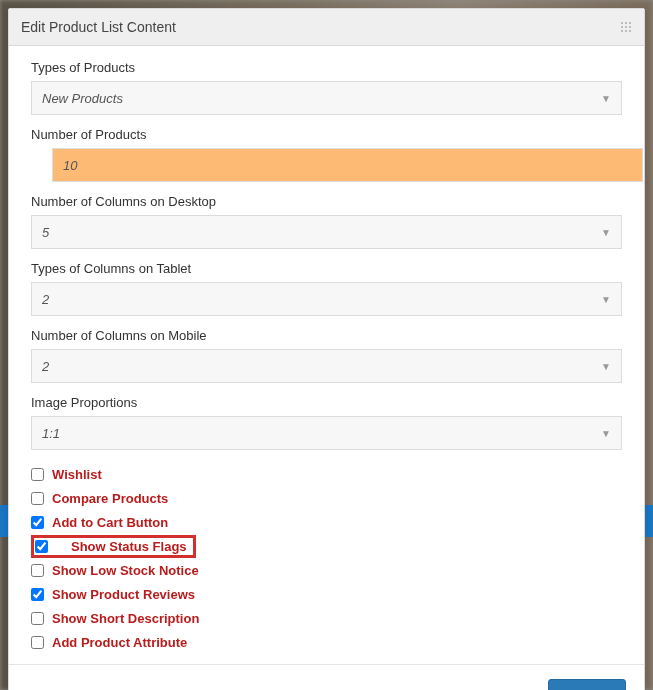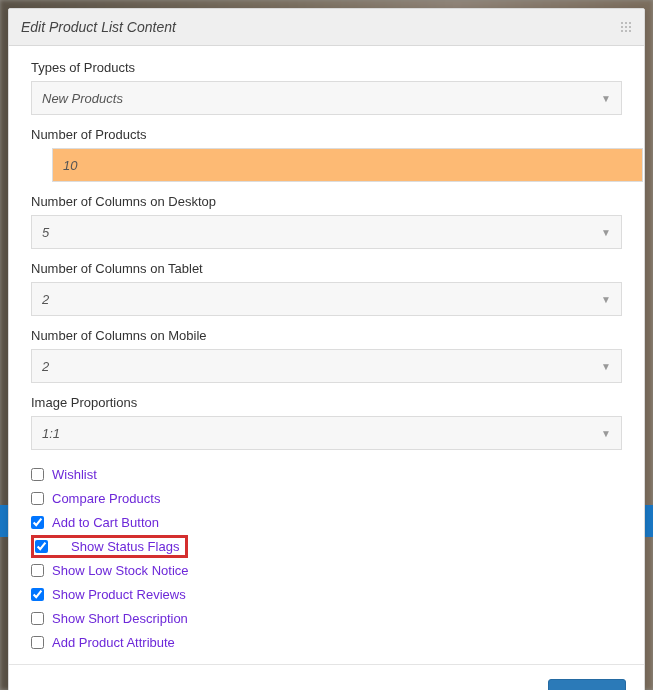--- a/index.html
+++ b/index.html
@@ -34,21 +34,20 @@
     border-radius: 2px;
     box-shadow: 0 2px 6px rgba(0,0,0,0.15);
   }
   .modal-header {
     background: #efefef;
     border-bottom: 1px solid #d9d9d9;
     padding: 10px 12px;
     display: flex;
     align-items: center;
     justify-content: space-between;
-    font-style: italic;
   }
   .modal-title {
     font-size: 14px;
     color: #444;
     font-weight: normal;
   }
   .drag-handle {
     width: 12px;
     height: 12px;
     background-image: radial-gradient(#bdbdbd 1px, transparent 1px);
@@ -98,22 +97,22 @@
     min-height: 24px;
     padding: 0;
   }
   .check-row input[type="checkbox"] {
     width: 13px;
     height: 13px;
     cursor: pointer;
   }
   .check-label {
     font-size: 13px;
-    font-weight: normal;
-    color: #6d28d9;
+    font-weight: bold;
+    color: #b91c1c;
     cursor: pointer;
   }
   .highlight-box {
     border: 3px solid #d42f2f;
     padding: 1px 6px 1px 1px;
     display: inline-flex;
     align-items: center;
     gap: 23px;
   }
   .modal-footer {
@@ -174,21 +173,21 @@
 
     <div class="field">
       <label class="field-label">Number of Columns on Desktop</label>
       <div class="select">
         <span>5</span>
         <span class="arrow">▼</span>
       </div>
     </div>
 
     <div class="field">
-      <label class="field-label">Number of Columns on Tablet</label>
+      <label class="field-label">Types of Columns on Tablet</label>
       <div class="select">
         <span>2</span>
         <span class="arrow">▼</span>
       </div>
     </div>
 
     <div class="field">
       <label class="field-label">Number of Columns on Mobile</label>
       <div class="select">
         <span>2</span>

